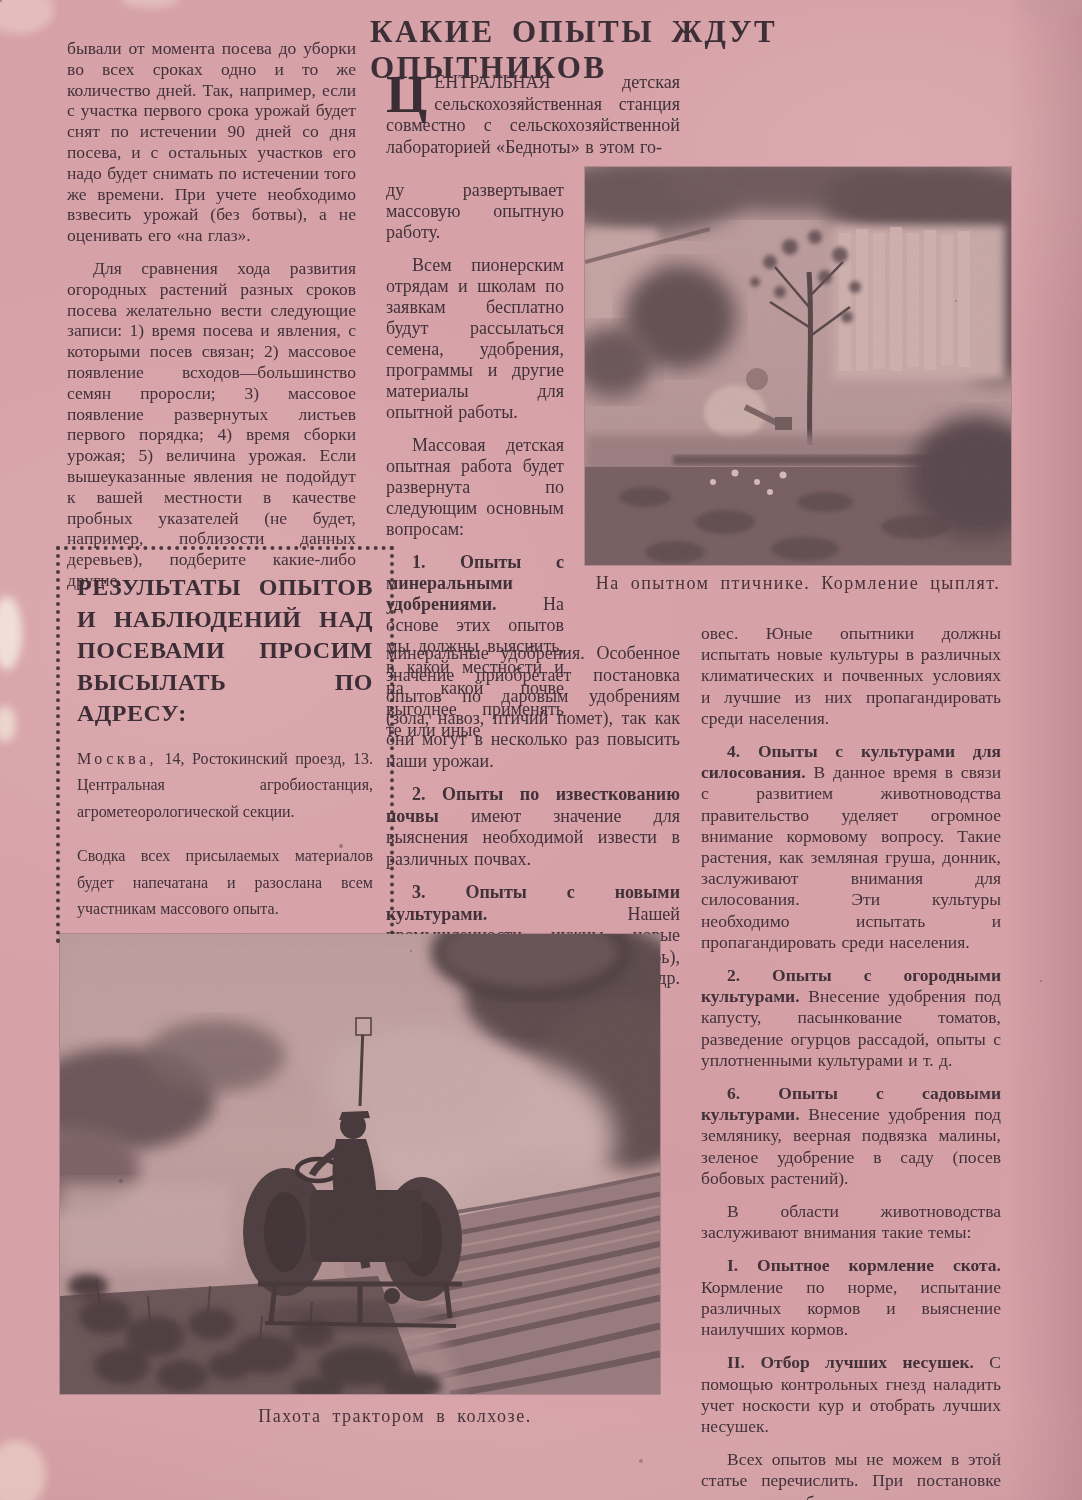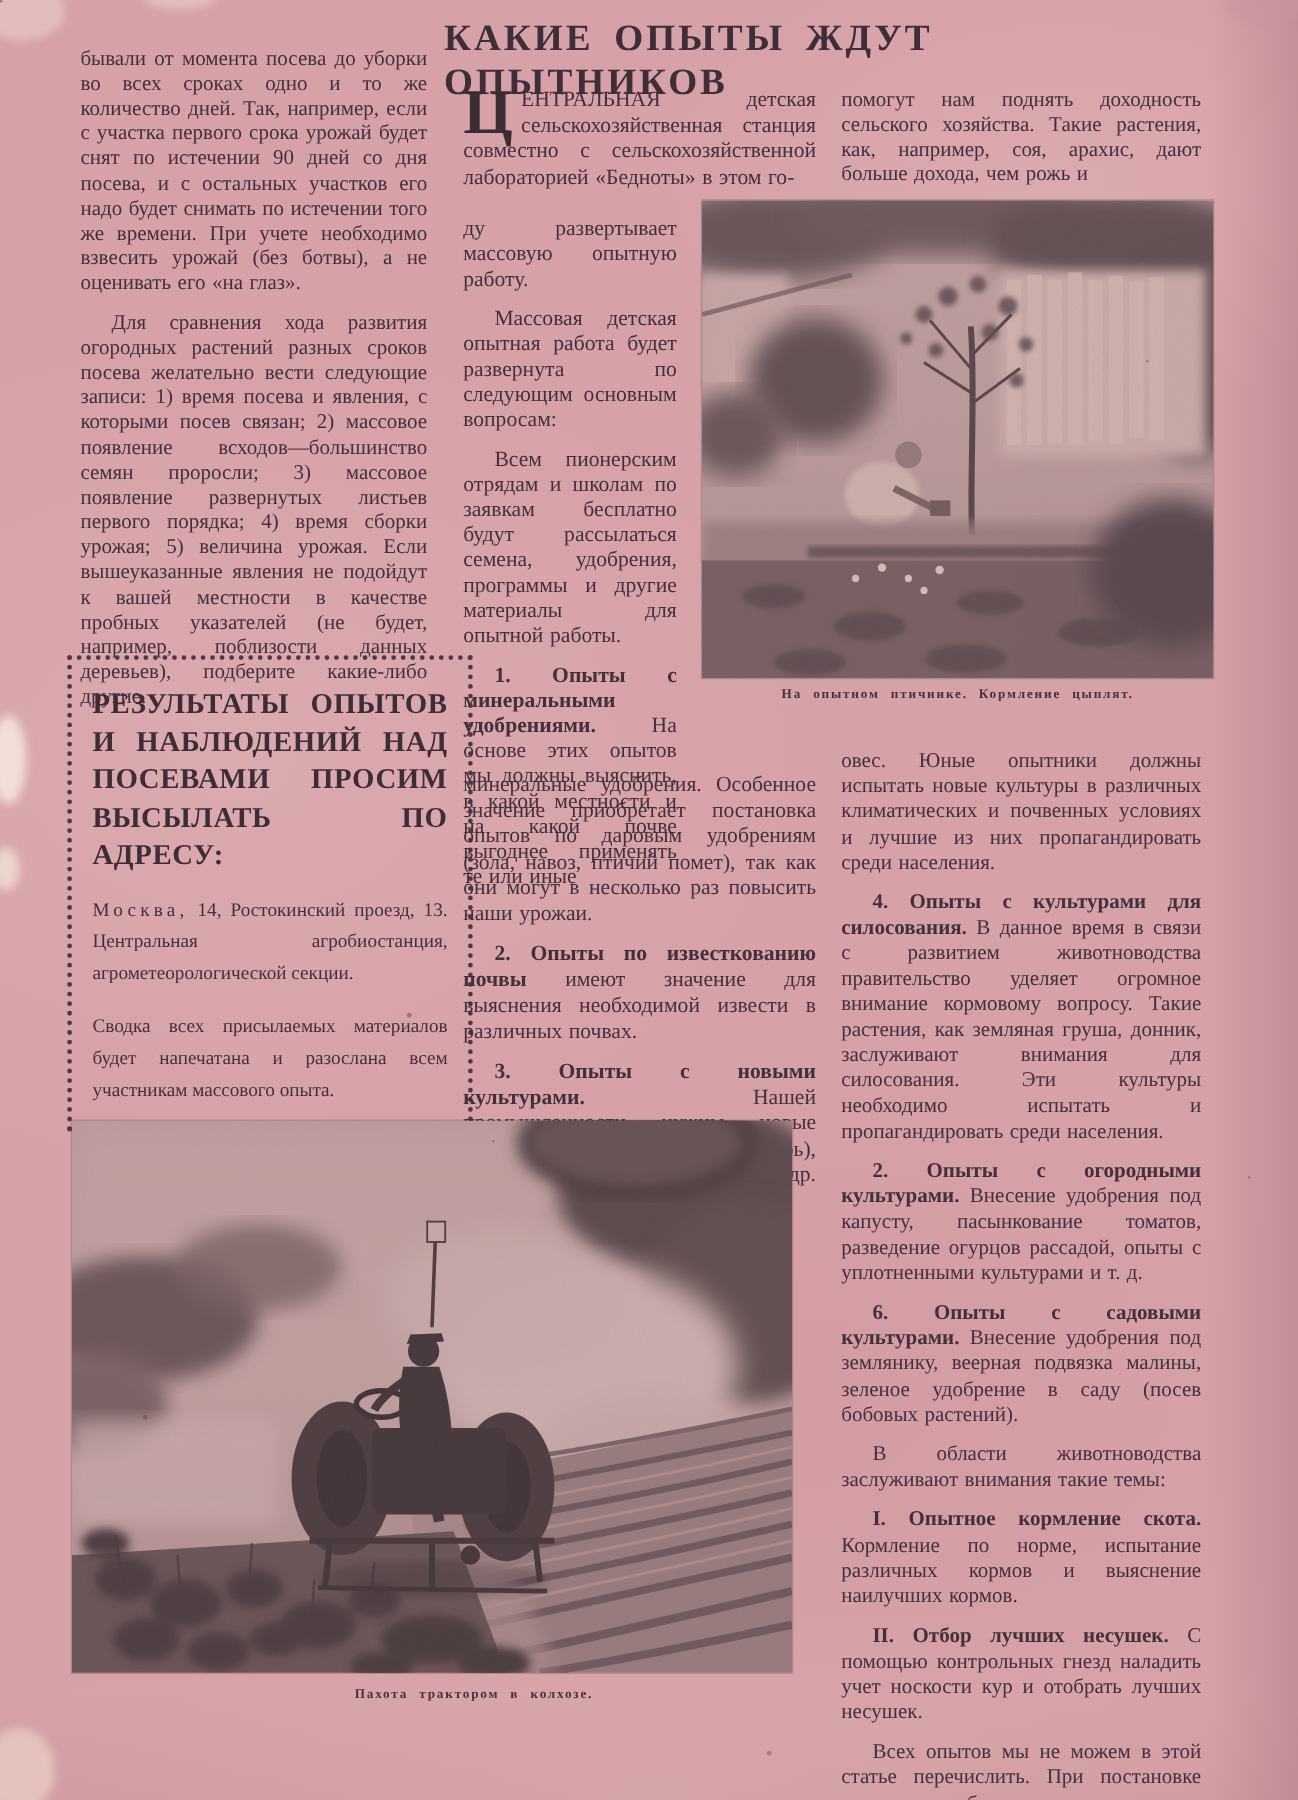--- a/index.html
+++ b/index.html
@@ -39,21 +39,21 @@
     border:4px dotted #4c3a42; padding:22px 17px 16px;
   }
   .notice-box h2 { margin:0 0 16px; font-size:24px; line-height:31.5px; font-weight:bold; text-align:justify; letter-spacing:0.5px; color:#3c2e36; }
   .notice-box p { margin:0 0 18px; font-size:16px; line-height:26.5px; text-align:justify; }
   .notice-box p:last-child { margin-bottom:0; }
   .spaced { letter-spacing:3.5px; }
   .photo { position:absolute; margin:0; padding:0; box-shadow:0 0 0 1px rgba(72,54,58,0.25); }
   .photo svg { display:block; }
   .photo-poultry { left:585px; top:167px; width:426px; height:398px; }
   .photo-tractor { left:60px;  top:934px; width:600px; height:460px; }
-  .caption { position:absolute; margin:0; font-weight:bold; font-size:11px; letter-spacing:1.5px; word-spacing:5px; text-align:center; color:#45343a; }
+  .caption { position:absolute; margin:0; font-weight:normal; font-size:18px; letter-spacing:1.5px; word-spacing:5px; text-align:center; color:#45343a; }
   .cap-poultry { left:585px; top:573px; width:426px; }
   .cap-tractor { left:95px;  top:1406px; width:600px; }
   .blotch { position:absolute; border-radius:50%; filter:blur(4px); pointer-events:none; }
   .specks { position:absolute; left:0; top:0; width:2px; height:2px; border-radius:50%; background:rgba(80,55,60,0.55);
     box-shadow: 340px 845px 0 1px rgba(80,55,60,0.45), 955px 300px 0 0 rgba(80,55,60,0.4),
                 120px 1180px 0 1px rgba(80,55,60,0.35), 1040px 980px 0 0 rgba(80,55,60,0.4),
                 640px 1460px 0 1px rgba(80,55,60,0.35), 410px 950px 0 0 rgba(80,55,60,0.4); }
 </style>
 </head>
 <body>
@@ -72,34 +72,31 @@
     <p><span class="spaced">Москва,</span> <span>14, Ростокинский проезд, 13. Центральная агробиостанция, агрометеорологической секции.</span></p>
     <p>Сводка всех присылаемых материалов будет напечатана и разослана всем участникам массового опыта.</p>
   </aside>
 
   <section class="col mid-top">
     <p class="body-p"><span class="dropcap">Ц</span><span>ЕНТРАЛЬНАЯ детская сельскохозяйственная станция совместно с сельскохозяйственной лабораторией «Бедноты» в этом го-</span></p>
   </section>
 
   <section class="col mid-narrow">
     <p class="body-p">ду развертывает массовую опытную работу.</p>
+    <p class="body-p ind">Всем пионерским отрядам и школам по заявкам бесплатно будут рассылаться семена, удобрения, программы и другие материалы для опытной работы.</p>
     <p class="body-p ind">Массовая детская опытная работа будет развернута по следующим основным вопросам:</p>
-    <p class="body-p ind">Всем пионерским отрядам и школам по заявкам бесплатно будут рассылаться семена, удобрения, программы и другие материалы для опытной работы.</p>
     <p class="body-p ind"><b>1. Опыты с минеральными удобрениями.</b> <span>На основе этих опытов мы должны выяснить, в какой местности и на какой почве выгоднее применять те или иные</span></p>
   </section>
 
   <section class="col mid-wide">
     <p class="body-p">минеральные удобрения. Особенное значение приобретает постановка опытов по даровым удобрениям (зола, навоз, птичий помет), так как они могут в несколько раз повысить наши урожаи.</p>
     <p class="body-p ind"><b>2. Опыты по известкованию почвы</b> <span>имеют значение для выяснения необходимой извести в различных почвах.</span></p>
     <p class="body-p ind"><b>3. Опыты с новыми культурами.</b> <span>Нашей промышленности нужны новые прядильные (канатник, кендырь), каучуконосные (хандрилла) и др. растения. Новые культуры</span></p>
   </section>
 
-  <section class="col right-top">
-    <p class="body-p">помогут нам поднять доходность сельского хозяйства. Такие растения, как, например, соя, арахис, дают больше дохода, чем рожь и</p>
-  </section>
 
   <figure class="photo photo-poultry">
     <svg width="426" height="398" viewBox="0 0 426 398" xmlns="http://www.w3.org/2000/svg">
       <defs>
         <linearGradient id="p1bg" x1="0" y1="0" x2="0" y2="1">
           <stop offset="0" stop-color="#bda09f"></stop>
             <stop offset="0.5" stop-color="#b79a99"></stop>
             <stop offset="1" stop-color="#a88b8c"></stop>
         </linearGradient>
         <filter id="p1b5">

